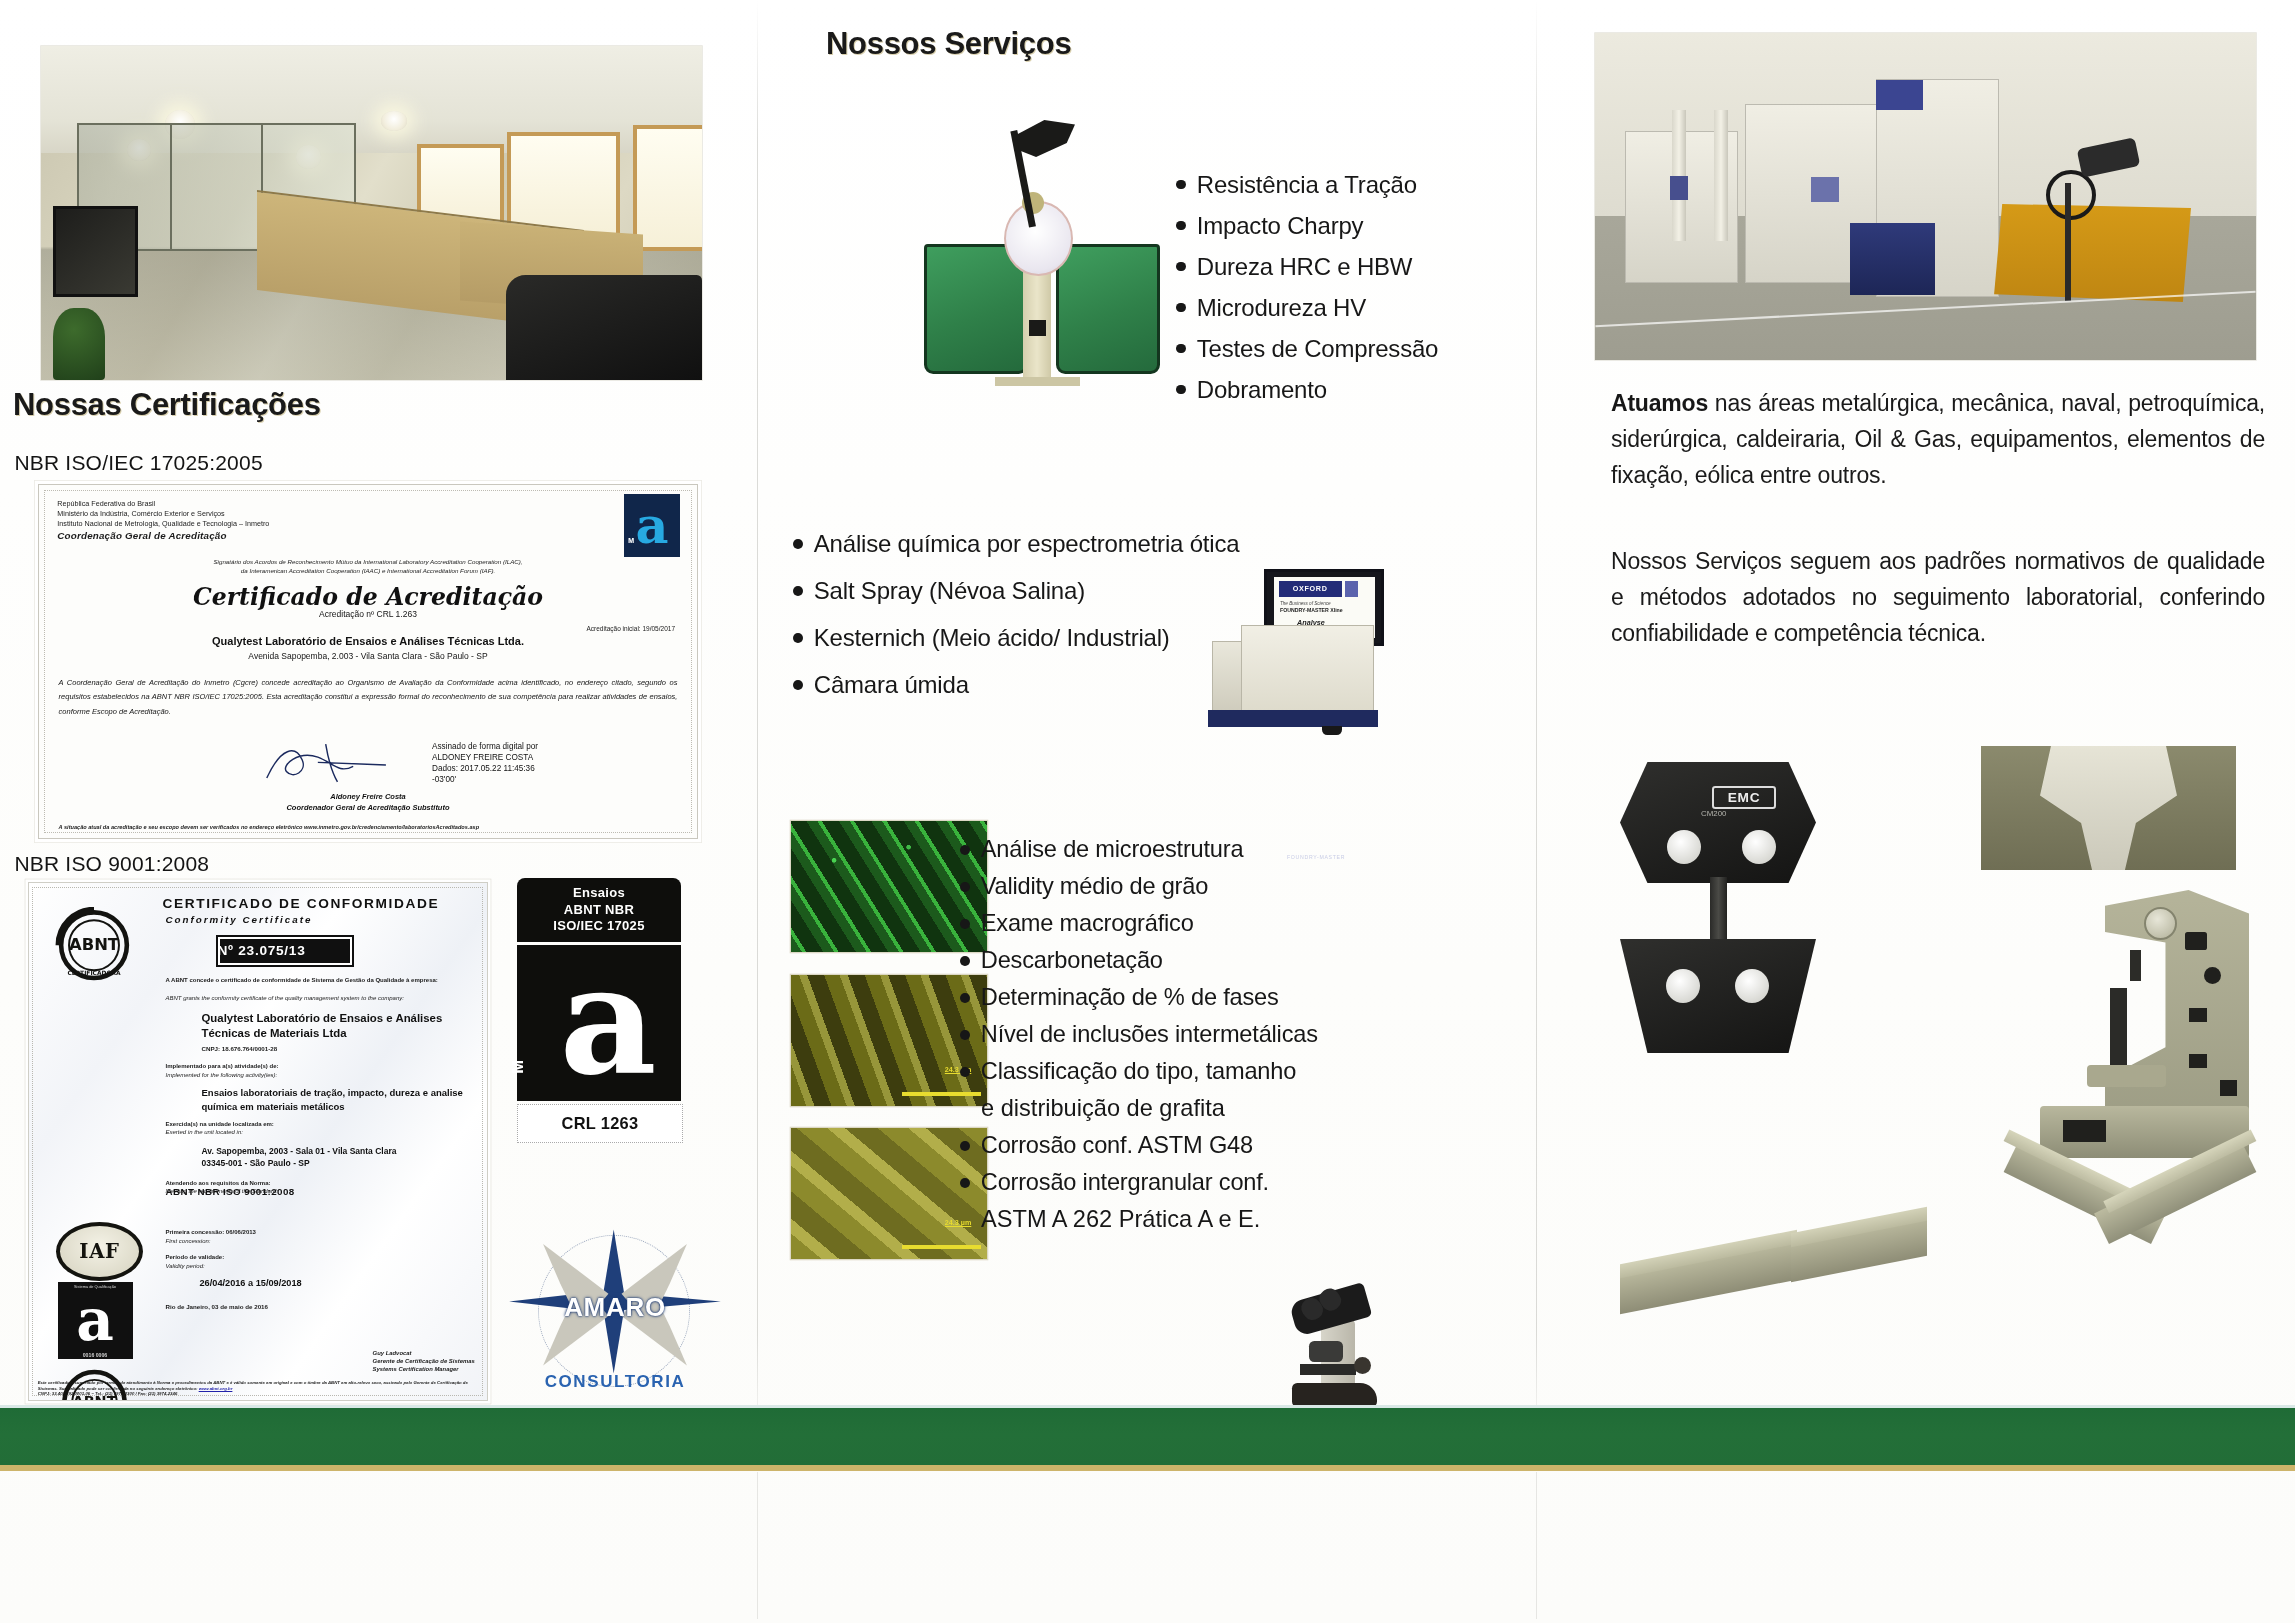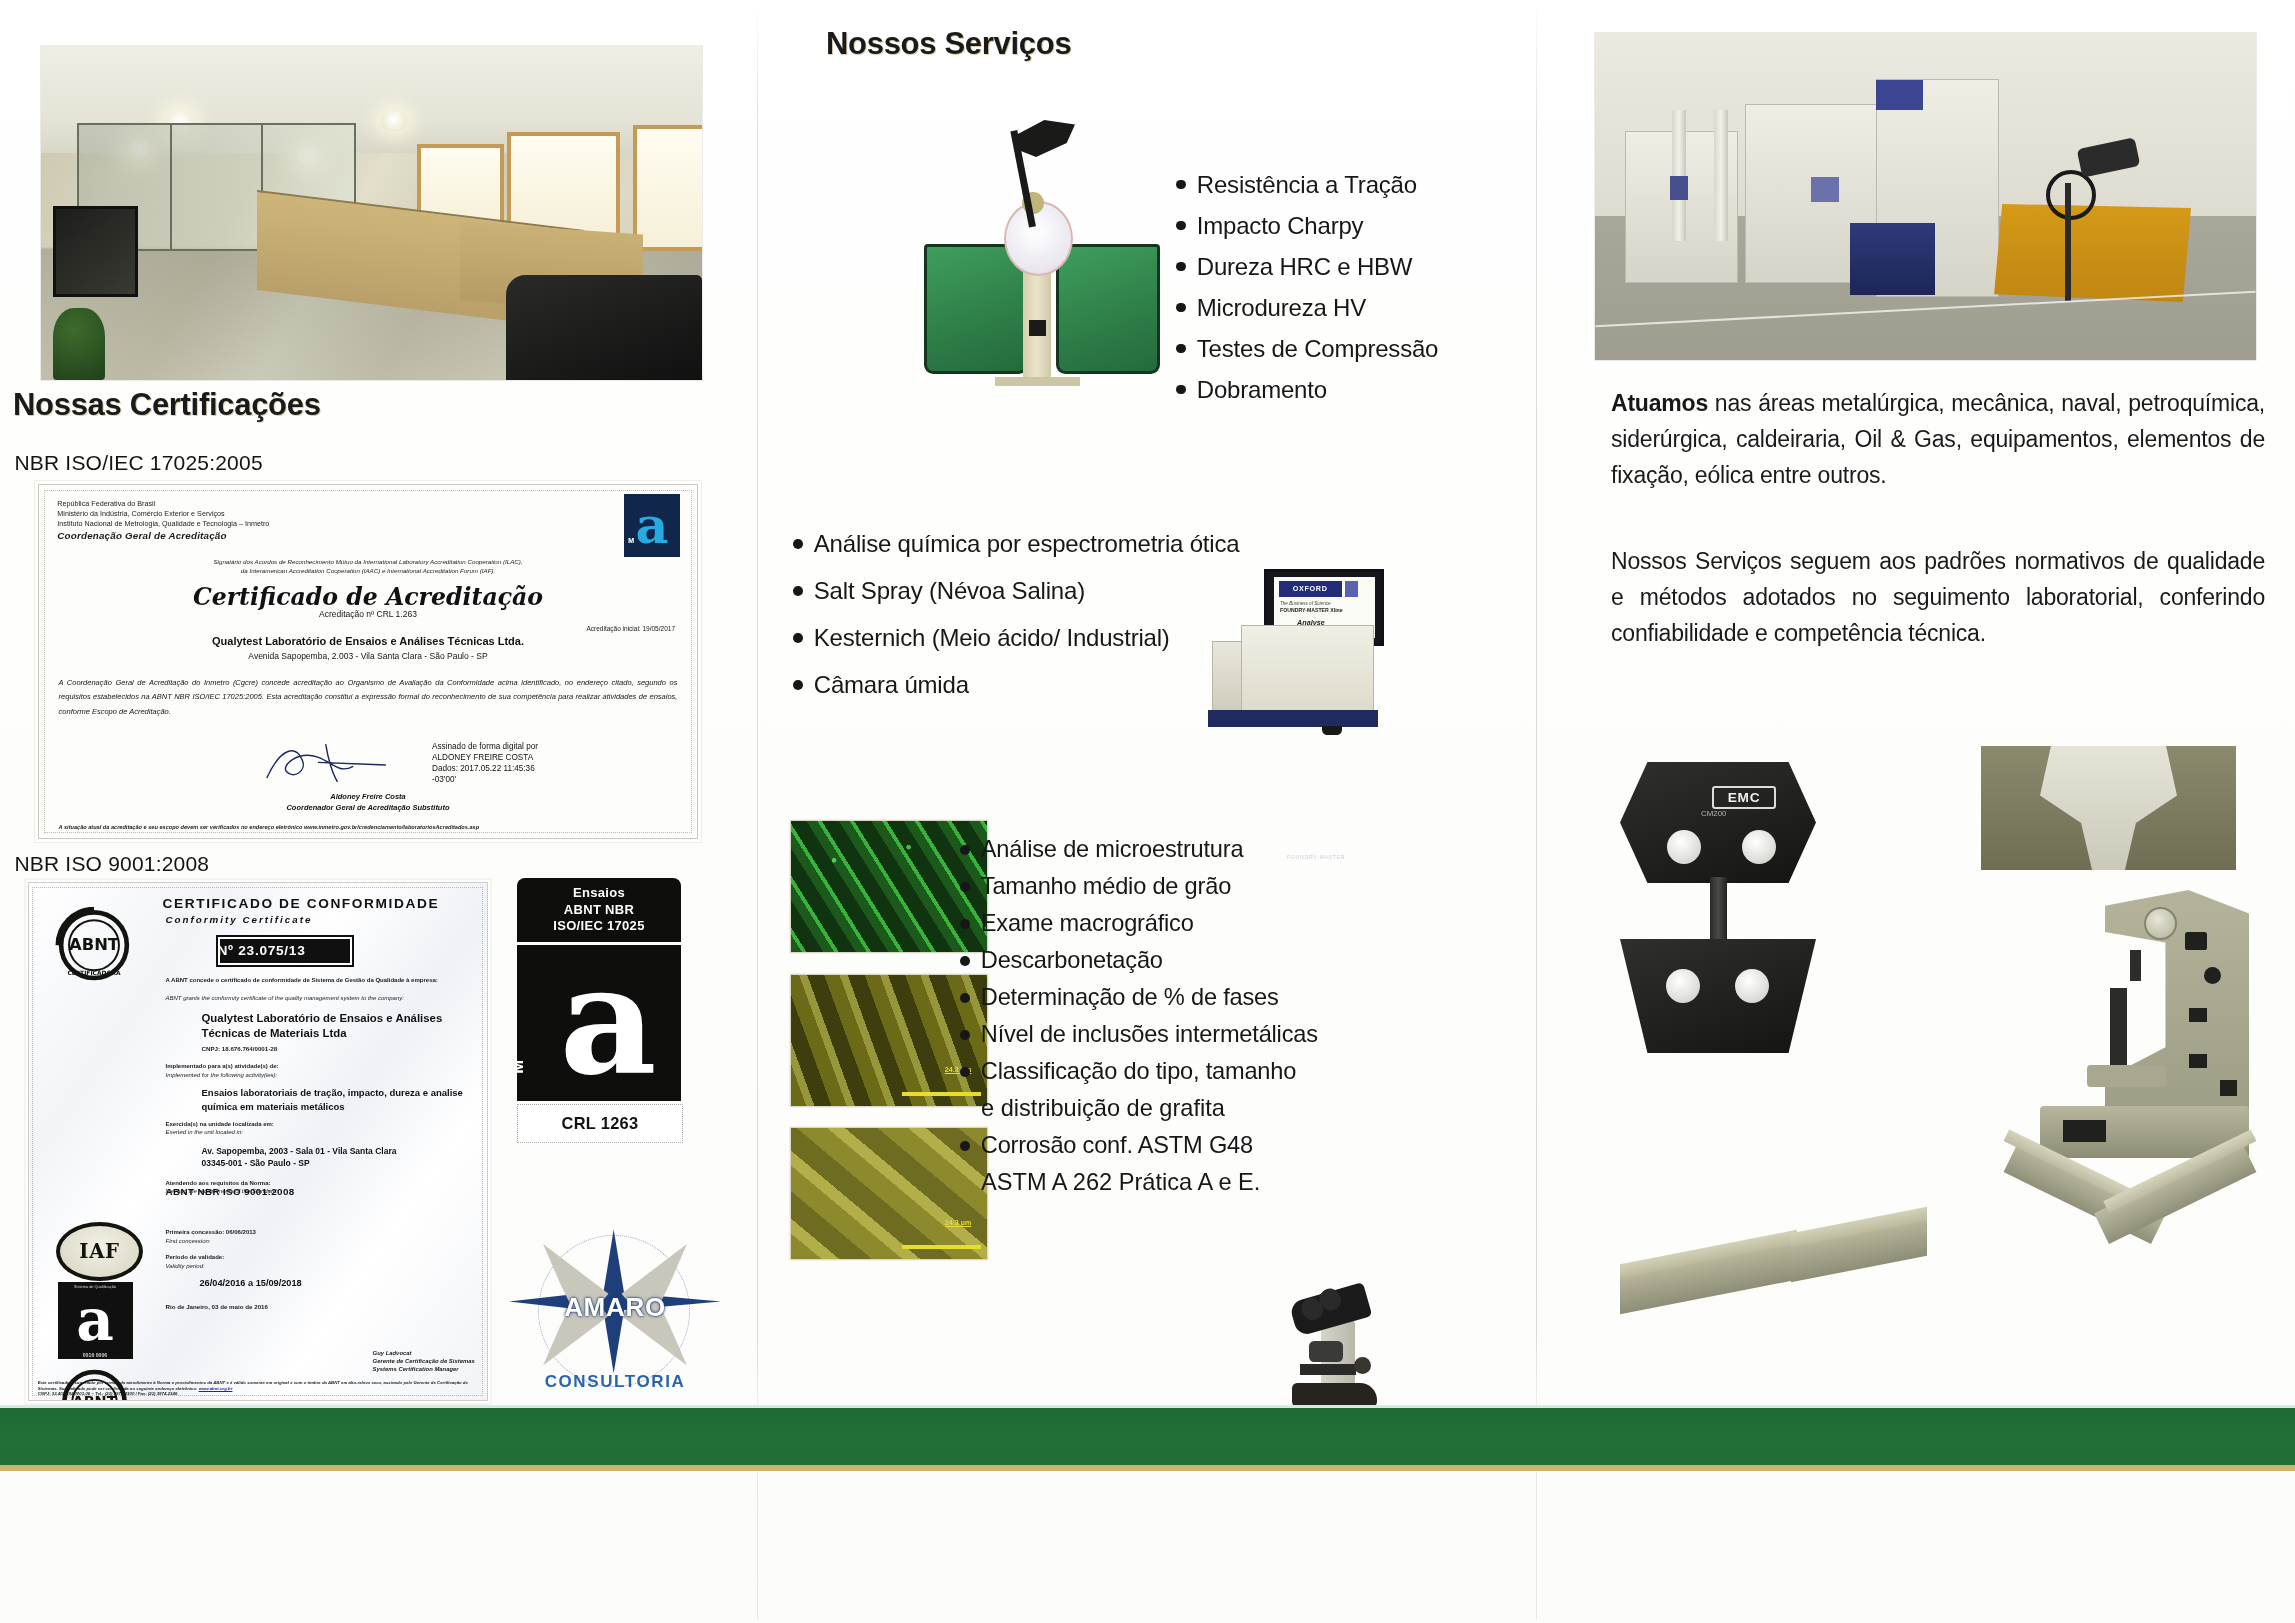--- a/index.html
+++ b/index.html
@@ -532,21 +532,21 @@
       </div>
     </div>
 
     <div class="list-c">
       <div class="svc-item">
           <span class="dot"></span>
           <span class="tx">Análise de microestrutura</span>
         </div>
       <div class="svc-item">
           <span class="dot"></span>
-          <span class="tx">Tamanho médio de grão</span>
+          <span class="tx">Validity médio de grão</span>
         </div>
       <div class="svc-item">
           <span class="dot"></span>
           <span class="tx">Exame macrográfico</span>
         </div>
       <div class="svc-item">
           <span class="dot"></span>
           <span class="tx">Descarbonetação</span>
         </div>
       <div class="svc-item">
@@ -558,20 +558,24 @@
           <span class="tx"> Nível de inclusões intermetálicas</span>
         </div>
       <div class="svc-item">
           <span class="dot"></span>
           <span class="tx">Classificação do tipo, tamanho</span>
         </div>
       <div class="svc-cont">e distribuição de grafita</div>
       <div class="svc-item">
           <span class="dot"></span>
           <span class="tx">Corrosão conf. ASTM G48</span>
+        </div>
+      <div class="svc-item">
+          <span class="dot"></span>
+          <span class="tx">Corrosão intergranular conf.</span>
         </div>
       <div class="svc-cont">ASTM  A 262 Prática A e E.</div>
     </div>
 
     <div class="microscope">
       <div class="arm"></div>
       <div class="head">
         <div class="eye e1"></div>
         <div class="eye e2"></div>
       </div>

